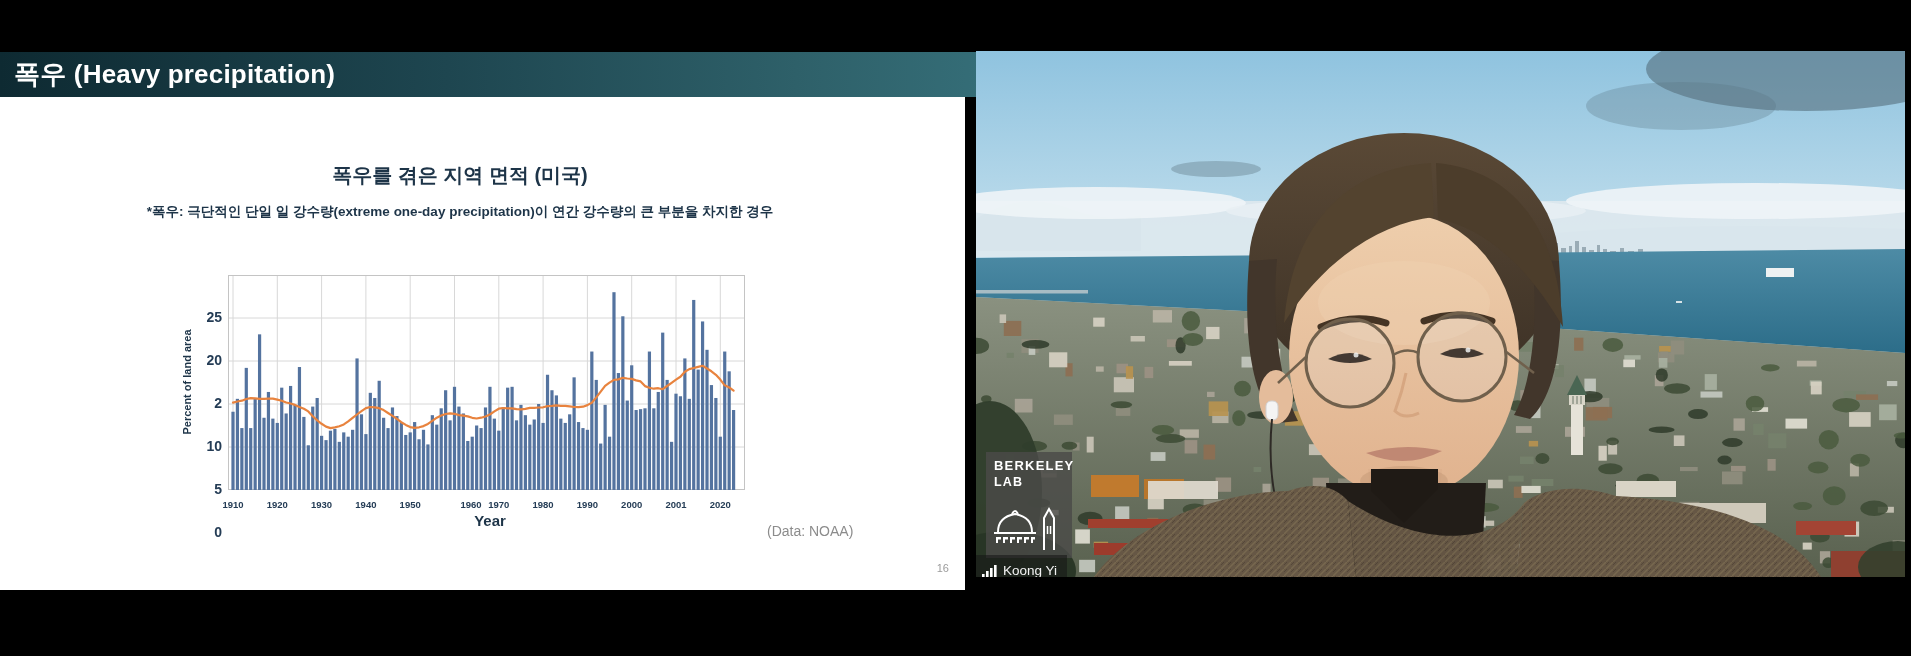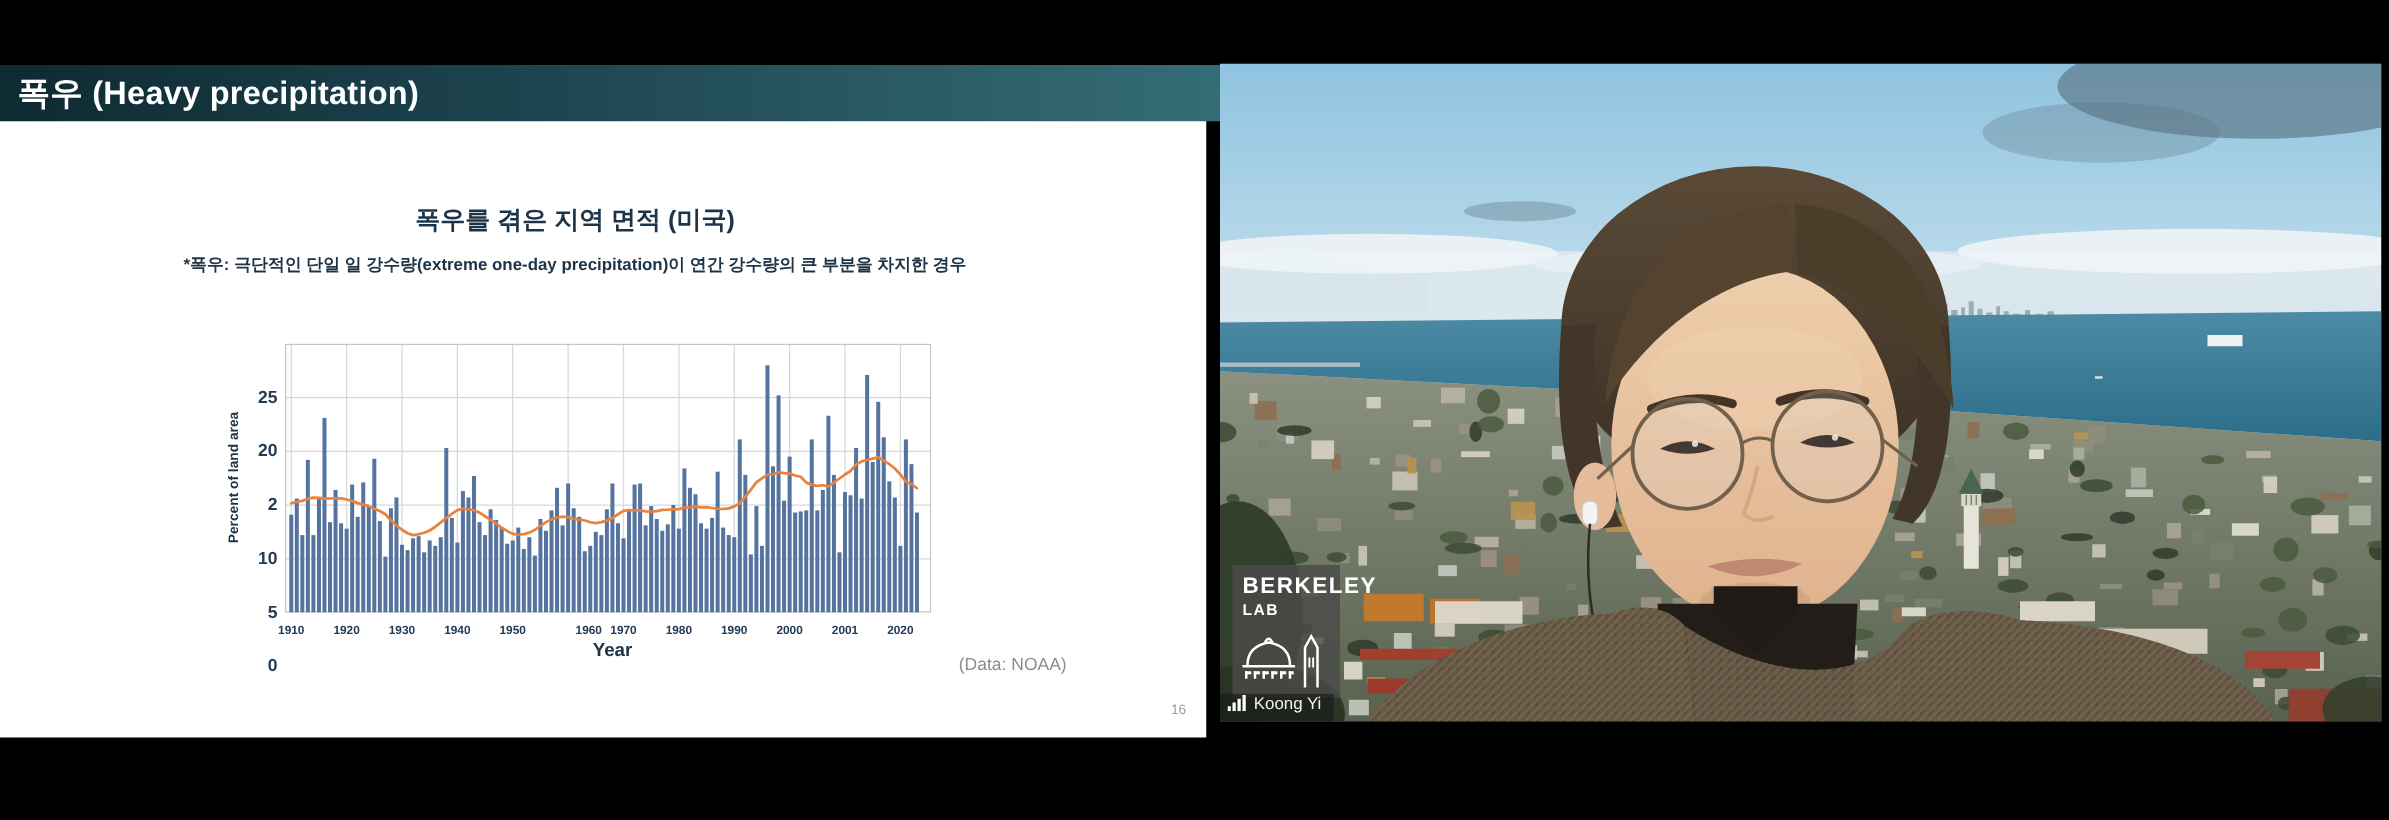--- a/index.html
+++ b/index.html
@@ -49,26 +49,26 @@
   .page-number{
     position:absolute;right:16px;top:510px;color:#9b9b9b;font-size:11px;
   }
   
   .video{position:absolute;left:976px;top:51px;width:929px;height:526px;background:#9ccae3;overflow:hidden;}
   .video svg.scene{position:absolute;left:0;top:0;}
   .watermark{
     position:absolute;left:10px;top:401px;width:86px;height:106px;
     background:rgba(74,74,72,0.82);color:#fff;padding:6px 0 0 8px;box-sizing:border-box;
   }
-  .watermark .wm-line1{font-size:18px;font-weight:bold;letter-spacing:1.2px;}
+  .watermark .wm-line1{font-size:13px;font-weight:bold;letter-spacing:1.2px;}
   .watermark .wm-line2{font-size:12.5px;font-weight:bold;letter-spacing:1.2px;margin-top:2px;}
   .watermark .wm-logo{position:absolute;left:6px;top:52px;}
   .nametag{
     position:absolute;left:0;top:504px;height:23px;
-    background:rgba(22,22,22,0.58);display:flex;align-items:flex-start;gap:6px;
+    background:rgba(22,22,22,0.58);display:flex;align-items:flex-end;gap:6px;
     padding:0 10px 0 6px;
   }
   .nametag .nm-text{color:#f2f2f2;font-size:13.5px;}
 </style>
 </head>
 <body>
 
 <div class="slide">
   <div class="slide-header">
     <div class="title">폭우 (Heavy precipitation)</div>

